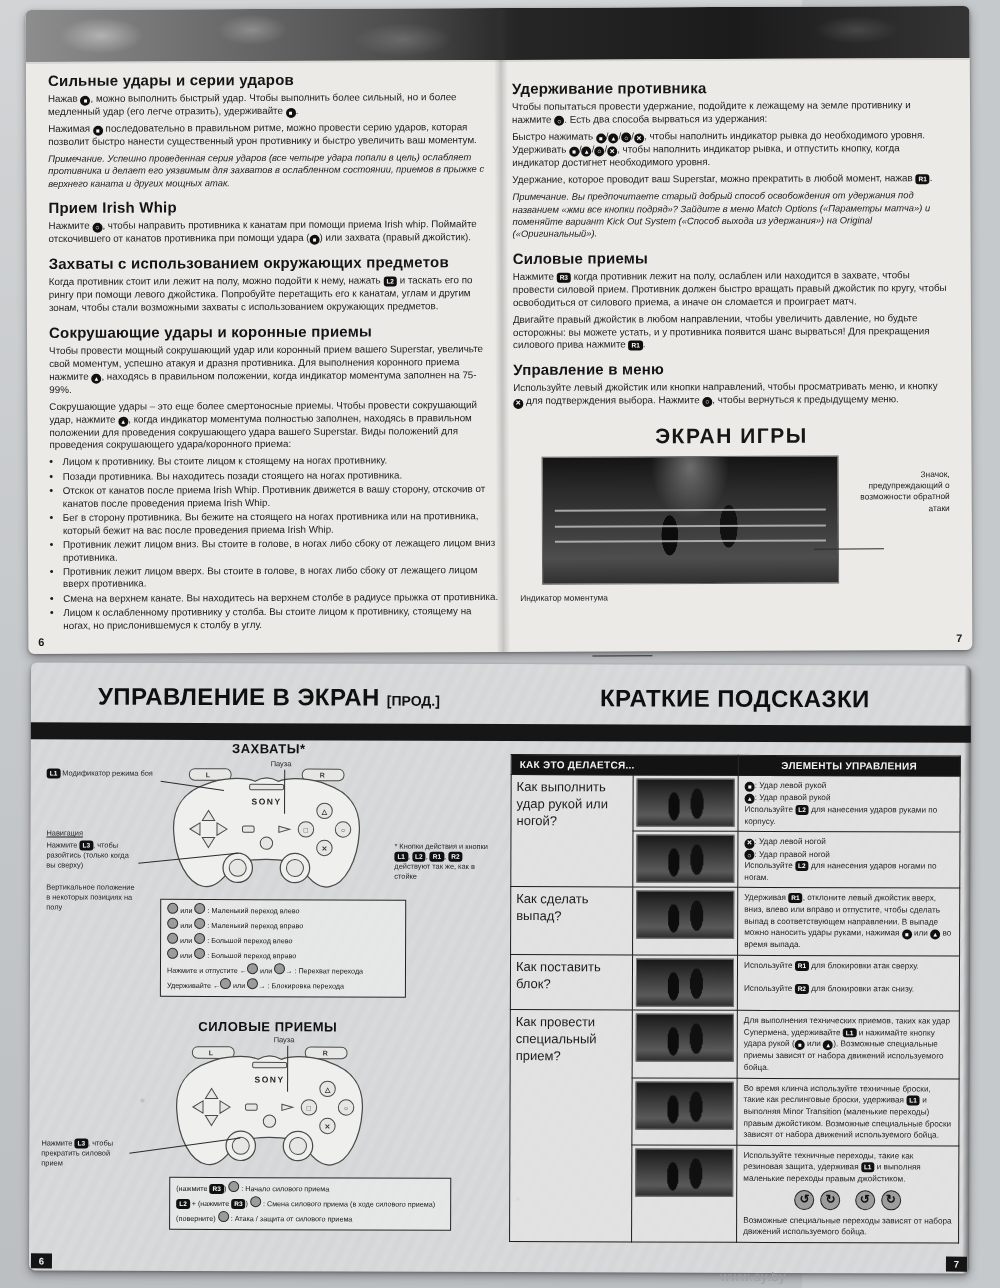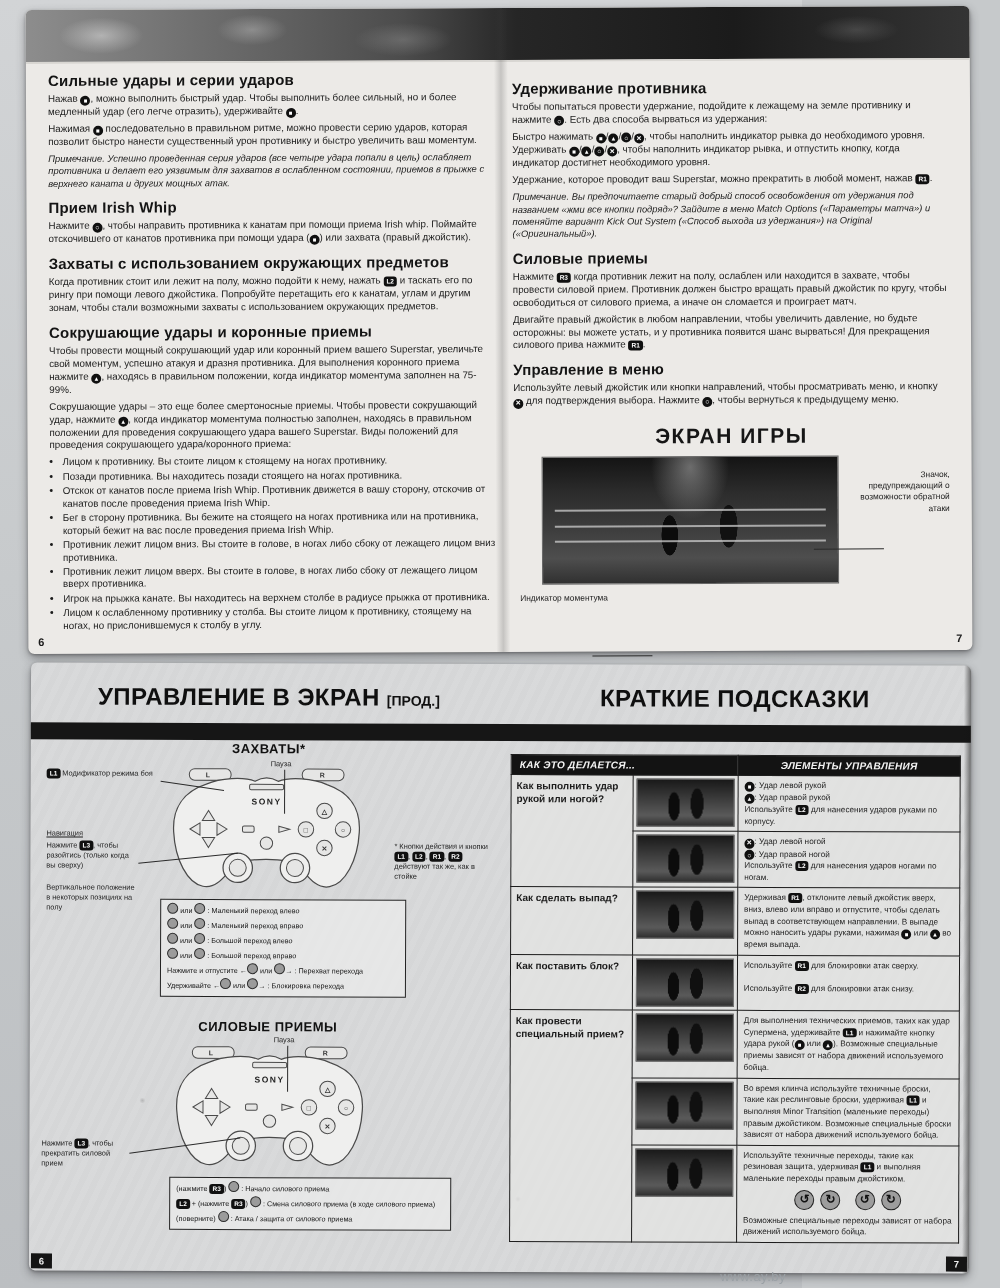--- a/index.html
+++ b/index.html
@@ -78,23 +78,23 @@
   .ctrl-sec .controller{position:absolute;}
   .slabel{position:absolute;font-size:7.4px;line-height:1.35;color:#1d1d1d;}
   .mini{position:absolute;border:1.5px solid #222;background:rgba(236,236,235,.72);padding:3px 6px;}
   .mini .row{font-size:7.2px;line-height:1.95;white-space:nowrap;color:#161616;}
   .chip{position:absolute;background:#141414;color:#f0f0f0;width:21px;height:15px;display:flex;align-items:center;
         justify-content:center;font-size:9.5px;font-weight:bold;}
 
   
   .tips{border-collapse:collapse;margin:10px 0 0 2px;background:rgba(230,230,229,.65);}
   .tips th,.tips td{border:1.6px solid #1d1d1d;vertical-align:top;}
-  .tips th{background:#131313;color:#f3f3f3;font-size:10px;padding:4px 8px;letter-spacing:.3px;font-style:italic;}
+  .tips th{background:#131313;color:#f3f3f3;font-size:10px;padding:4px 8px;letter-spacing:.3px;}
   .tips th.h1{text-align:left;} .tips th.h2{text-align:center;}
-  .tips td.q{width:112px;font-size:10px;line-height:1.3;padding:4px 5px;font-weight:bold;}
+  .tips td.q{width:112px;font-size:13px;line-height:1.3;padding:4px 5px;font-weight:normal;}
   .tips td.im{width:100px;padding:3px;}
   .tips td.ct{width:212px;font-size:8.2px;line-height:1.42;padding:4px 6px;}
   .shot{width:100%;height:100%;min-height:48px;border:1px solid #777;box-sizing:border-box;
     background:
       radial-gradient(ellipse 10px 24px at 38% 58%,#0c0c0c 58%,transparent 60%),
       radial-gradient(ellipse 11px 26px at 62% 52%,#101010 58%,transparent 60%),
       linear-gradient(180deg,#191919 0%,#3c3c3c 42%,#5a5a5a 78%,#2f2f2f 100%);}
   .icons-line{text-align:center;margin:4px 0;}
 
   
@@ -127,21 +127,21 @@
       <h3>Сокрушающие удары и коронные приемы</h3>
       <p>Чтобы провести мощный сокрушающий удар или коронный прием вашего Superstar, увеличьте свой моментум, успешно атакуя и дразня противника. Для выполнения коронного приема нажмите <span class="psb tr">▲</span>, находясь в правильном положении, когда индикатор моментума заполнен на 75-99%.</p>
       <p>Сокрушающие удары – это еще более смертоносные приемы. Чтобы провести сокрушающий удар, нажмите <span class="psb tr">▲</span>, когда индикатор моментума полностью заполнен, находясь в правильном положении для проведения сокрушающего удара вашего Superstar. Виды положений для проведения сокрушающего удара/коронного приема:</p>
       <ul>
         <li><b>Лицом к противнику.</b> Вы стоите лицом к стоящему на ногах противнику.</li>
         <li><b>Позади противника.</b> Вы находитесь позади стоящего на ногах противника.</li>
         <li><b>Отскок от канатов после приема Irish Whip.</b> Противник движется в вашу сторону, отскочив от канатов после проведения приема Irish Whip.</li>
         <li><b>Бег в сторону противника.</b> Вы бежите на стоящего на ногах противника или на противника, который бежит на вас после проведения приема Irish Whip.</li>
         <li><b>Противник лежит лицом вниз.</b> Вы стоите в голове, в ногах либо сбоку от лежащего лицом вниз противника.</li>
         <li><b>Противник лежит лицом вверх.</b> Вы стоите в голове, в ногах либо сбоку от лежащего лицом вверх противника.</li>
-        <li><b>Игрок на прыжка канате.</b> Вы находитесь на верхнем столбе в радиусе прыжка от противника.</li>
+        <li><b>Смена на верхнем канате.</b> Вы находитесь на верхнем столбе в радиусе прыжка от противника.</li>
         <li><b>Лицом к ослабленному противнику у столба.</b> Вы стоите лицом к противнику, стоящему на ногах, но прислонившемуся к столбу в углу.</li>
       </ul>
     </section>
     <div class="pn" style="left:10px;">6</div>
 
     <section class="pg p7">
       <h3>Удерживание противника</h3>
       <p>Чтобы попытаться провести удержание, подойдите к лежащему на земле противнику и нажмите <span class="psb ci">○</span>. Есть два способа вырваться из удержания:</p>
       <p>Быстро нажимать <span class="psb sq">■</span>/<span class="psb tr">▲</span>/<span class="psb ci">○</span>/<span class="psb xx">✕</span>, чтобы наполнить индикатор рывка до необходимого уровня. Удерживать <span class="psb sq">■</span>/<span class="psb tr">▲</span>/<span class="psb ci">○</span>/<span class="psb xx">✕</span>, чтобы наполнить индикатор рывка, и отпустить кнопку, когда индикатор достигнет необходимого уровня.</p>
       <p>Удержание, которое проводит ваш Superstar, можно прекратить в любой момент, нажав <span class="shb">R1</span>.</p>

